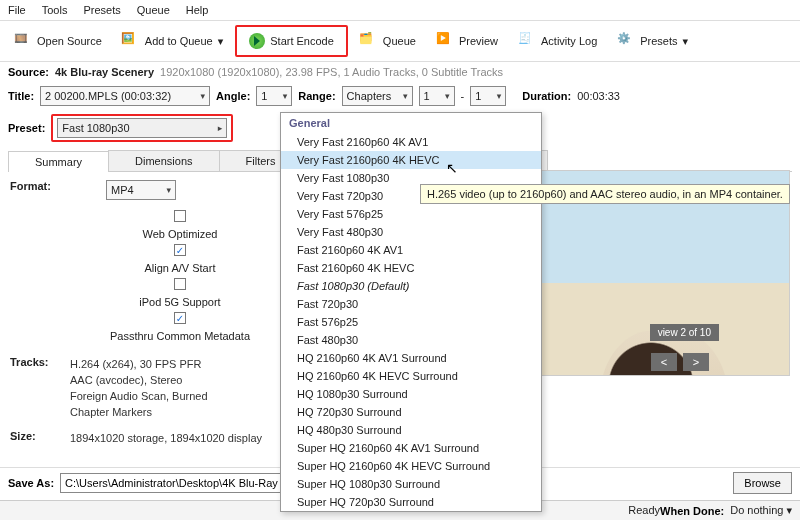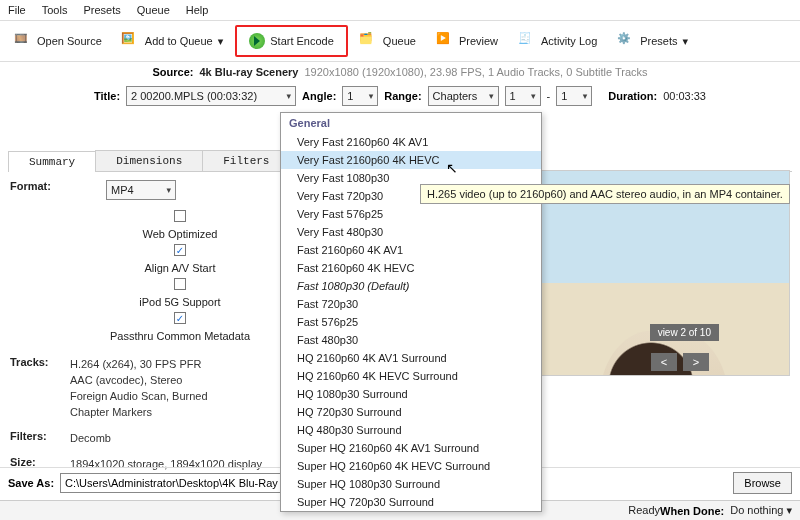--- a/index.html
+++ b/index.html
@@ -3,27 +3,27 @@
 <meta charset="utf-8">
 <style>
 * { box-sizing: border-box; margin: 0; padding: 0; font-family: "Segoe UI", Tahoma, sans-serif; font-size: 11px; }
 body { background: #fff; color: #222; width: 800px; height: 520px; overflow: hidden; position: relative; }
 .menubar { display: flex; gap: 16px; padding: 4px 8px; border-bottom: 1px solid #ddd; }
 .menubar span { cursor: default; }
 .toolbar { display: flex; align-items: center; gap: 4px; padding: 4px 6px; border-bottom: 1px solid #ddd; }
 .tbtn { display: flex; align-items: center; gap: 5px; padding: 4px 8px; border-radius: 3px; cursor: pointer; }
 .ticon { width: 18px; height: 18px; display: inline-block; }
 .red-box { border: 2px solid #e22; border-radius: 2px; padding: 2px 4px; }
-.row { display: flex; align-items: center; gap: 6px; padding: 4px 8px; justify-content: center; }
+.row { display: flex; align-items: center; gap: 6px; padding: 4px 8px; }
 .label { color: #000; font-weight: 600; }
 .select, .combo { border: 1px solid #888; background: #f7f7f7; padding: 2px 4px; height: 20px; display: flex; align-items: center; justify-content: space-between; }
 .select .arrow, .combo .arrow { font-size: 9px; color: #444; margin-left: 4px; }
 .preset-row .combo { width: 170px; background: #f0f0f0; }
 .tabs { display: flex; border-bottom: 1px solid #ccc; margin: 4px 8px 0 8px; }
-.tab { padding: 4px 20px; border: 1px solid #ccc; border-bottom: none; background: #f0f0f0; margin-right: -1px; font-family: Liberation Mono, monospace; }
+.tab { padding: 4px 26px; border: 1px solid #ccc; border-bottom: none; background: #f0f0f0; margin-right: -1px; }
 .tab.active { background: #fff; position: relative; top: 1px; }
 .content { display: flex; padding: 8px 10px; gap: 18px; }
 .left { width: 280px; }
 .kv { display: flex; margin-bottom: 10px; }
 .kv .k { width: 60px; font-weight: 600; }
 .kv .v { flex: 1; line-height: 16px; color: #333; }
 .chk { display: flex; align-items: center; gap: 6px; margin-bottom: 4px; flex-direction: column; }
 .chk .box { width: 12px; height: 12px; border: 1px solid #777; display: flex; align-items: center; justify-content: center; font-size: 10px; color: #1a6dd8; }
 .dropdown { position: absolute; left: 280px; top: 112px; width: 262px; background: #fff; border: 1px solid #999; box-shadow: 2px 2px 6px rgba(0,0,0,.2); z-index: 20; }
 .dropdown-header { font-weight: 600; color: #5a5a8a; padding: 4px 8px; }
@@ -174,24 +174,20 @@
         </div>
     </div>
     <div class="kv" style="margin-top:14px;">
       <span class="k">Tracks:</span>
       <span class="v" style="white-space:pre-line;">H.264 (x264), 30 FPS PFR
 AAC (avcodec), Stereo
 Foreign Audio Scan, Burned
 Chapter Markers</span>
     </div>
     <div class="kv">
-      <span class="k">Filters:</span>
-      <span class="v">Decomb</span>
-    </div>
-    <div class="kv">
       <span class="k">Size:</span>
       <span class="v">1894x1020 storage, 1894x1020 display</span>
     </div>
   </div>
 </div>
 
 <div class="preview">
   <div class="sky"></div>
   <div class="woman"></div>
   <div class="preview-badge">view 2 of 10</div>

